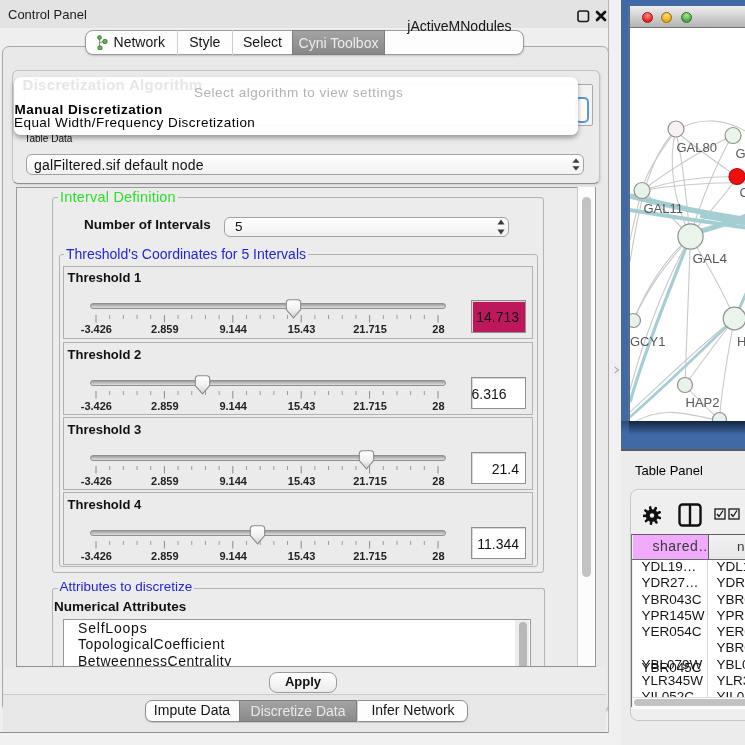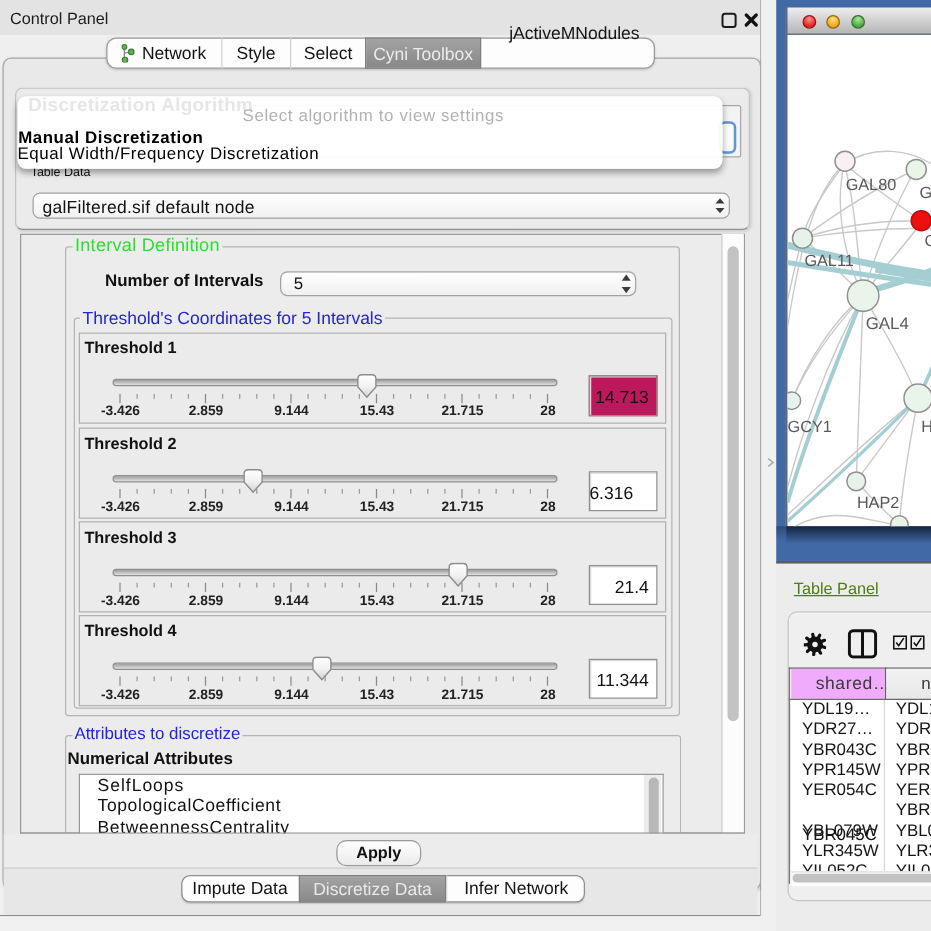--- a/index.html
+++ b/index.html
@@ -371,21 +371,21 @@
     <text x="643" y="212.5">GAL11</text>
     <text x="692" y="263" font-size="13.5px">GAL4</text>
     <text x="629.5" y="345.5">GCY1</text>
     <text x="736.5" y="345.5">H</text>
     <text x="685" y="406.5">HAP2</text>
   </g>
 </svg>
 
 <div id="tablepanel">
     <div class="abs" style="left:621px;top:450.5px;width:124px;height:294.5px;background:#ececec;"></div>
-    <div class="txt" style="left:635px;top:463px;font-size:13px;color:#4d7c0f;text-decoration:underline;">Table Panel</div>
+    <div class="txt" style="left:635px;top:463px;font-size:13px;color:#000000;">Table Panel</div>
     <div class="abs" style="left:630px;top:489px;width:130px;height:230px;background:#efefef;border:1px solid #c6c6c6;border-radius:8px;box-shadow:inset 0 1px 0 #f8f8f8;"></div>
     <svg class="abs" style="left:643px;top:506px;" width="18" height="19" viewBox="0 0 18 19">
       <circle cx="9" cy="9.5" r="6.3" fill="#111"></circle>
       <g stroke="#111" stroke-width="2.6" stroke-linecap="round">
         <line x1="13.97" y1="11.04" x2="16.93" y2="11.95"></line>
         <line x1="11.82" y1="13.87" x2="13.50" y2="16.48"></line>
         <line x1="8.35" y1="14.66" x2="7.96" y2="17.73"></line>
         <line x1="5.19" y1="13.03" x2="2.91" y2="15.14"></line>
         <line x1="3.81" y1="9.76" x2="0.71" y2="9.91"></line>
         <line x1="4.86" y1="6.36" x2="2.39" y2="4.48"></line>

